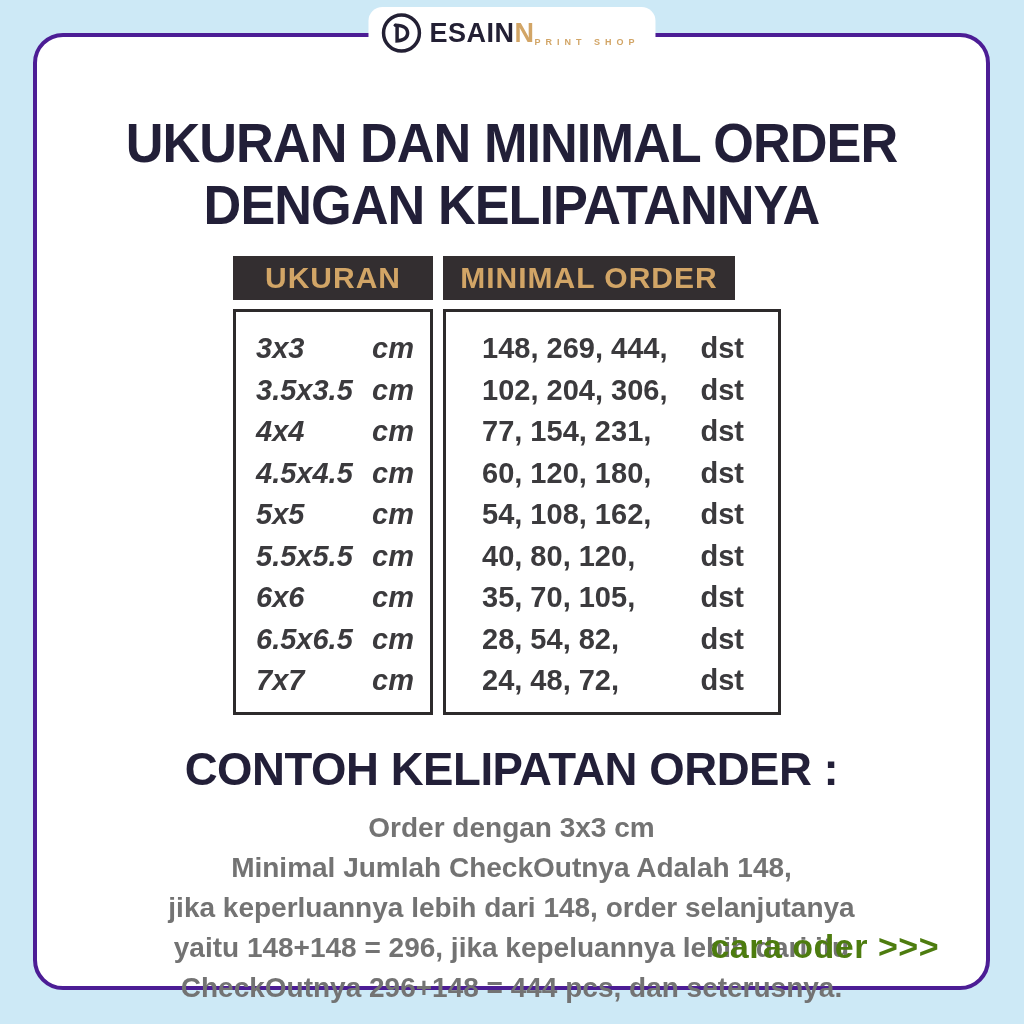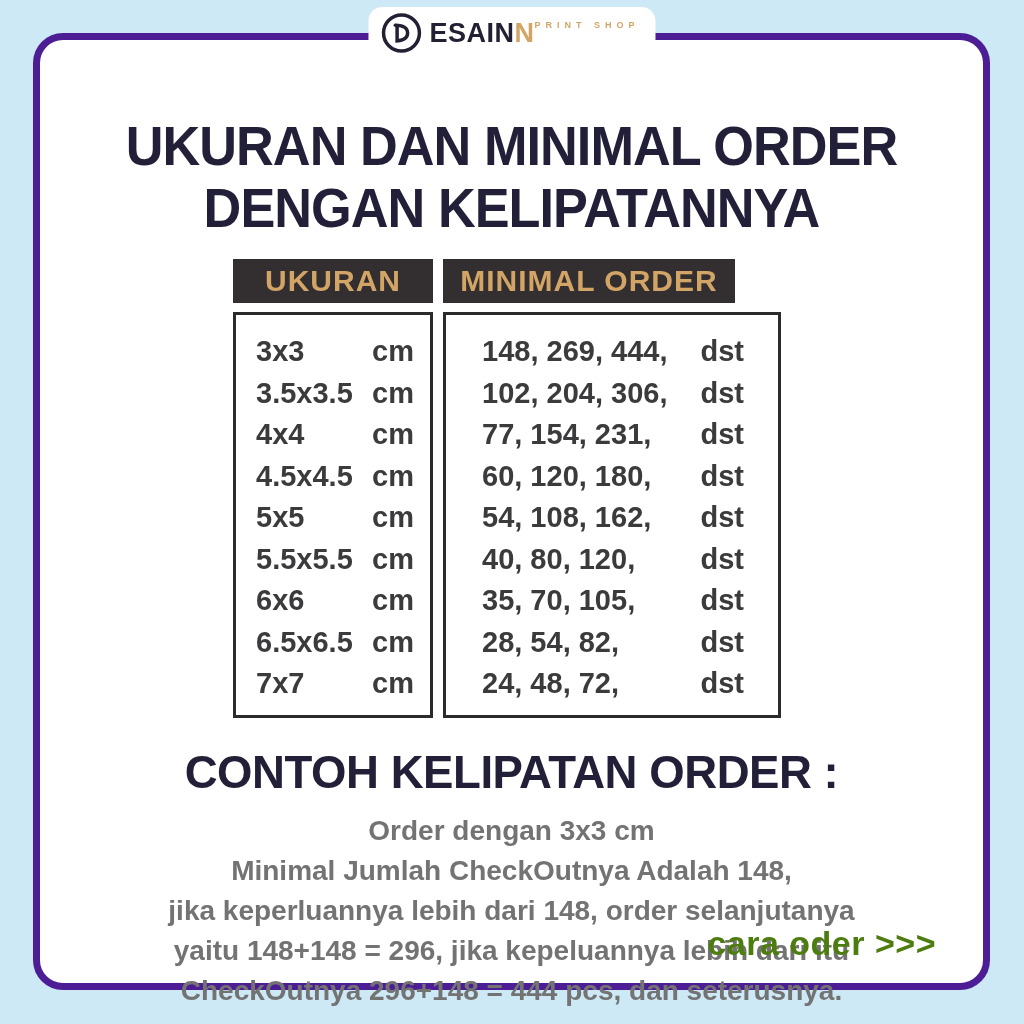--- a/index.html
+++ b/index.html
@@ -8,21 +8,21 @@
     background: #cde9f6;
     font-family: "Liberation Sans", sans-serif;
     overflow: hidden;
   }
   .stage { position: relative; width: 1024px; height: 1024px; }
 
   .card {
     position: absolute;
     left: 33px; top: 33px; right: 34px; bottom: 34px;
     background: #ffffff;
-    border: 7px solid #4c1d95;
+    border: 4px solid #4c1d95;
     border-radius: 30px;
     box-sizing: border-box;
   }
 
   
   .logo-pill {
     position: absolute;
     top: 7px; left: 50%;
     transform: translateX(-50%);
     background: #ffffff;
@@ -32,21 +32,21 @@
     align-items: center;
     gap: 7px;
     z-index: 5;
   }
   .logo-icon svg { display: block; }
   .logo-text { display: flex; flex-direction: row; line-height: 1; }
   .logo-word { font-size: 27px; font-weight: 800; color: #232034; letter-spacing: 0.5px; }
   .logo-word .gold { color: #d2a566; }
   .logo-tag {
     font-size: 9px; font-weight: 700; color: #d2a566;
-    letter-spacing: 5px; margin-top: 1px; text-align: right;
+    letter-spacing: 5px; margin-top: 18px; text-align: right;
   }
 
   .title {
     margin-top: 76px;
     text-align: center;
     font-size: 55px;
     line-height: 1.12;
     font-weight: 800;
     color: #221f38;
     letter-spacing: -1px;
@@ -69,21 +69,21 @@
   .th.col-size { width: 200px; }
   .th.col-order { width: 292px; }
   .tbody { display: flex; gap: 10px; margin-top: 9px; }
   .tbox {
     border: 3px solid #2d2a2b;
     box-sizing: border-box;
     height: 406px;
     padding: 16px 0 0 0;
     background: #ffffff;
   }
-  .tbox.col-size { width: 200px; }
+  .tbox.col-size { width: 200px; font-style: italic; }
   .tbox.col-order { width: 338px; }
   .trow {
     height: 41.5px;
     display: flex;
     justify-content: space-between;
     align-items: center;
     font-size: 29px;
     font-weight: 700;
     color: #3b3a3d;
   }

